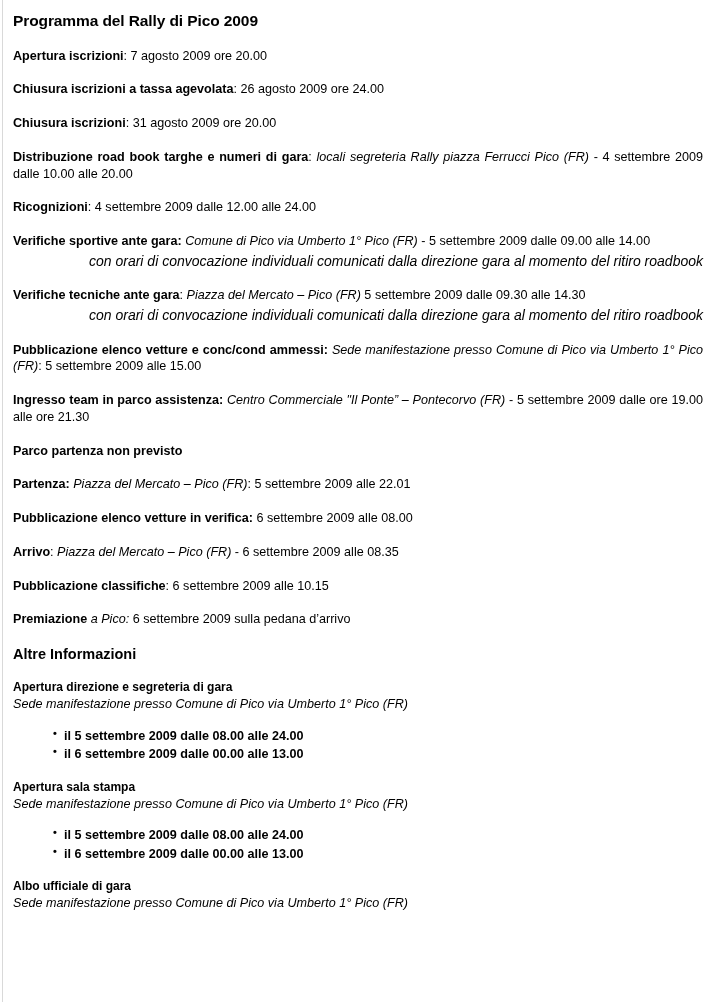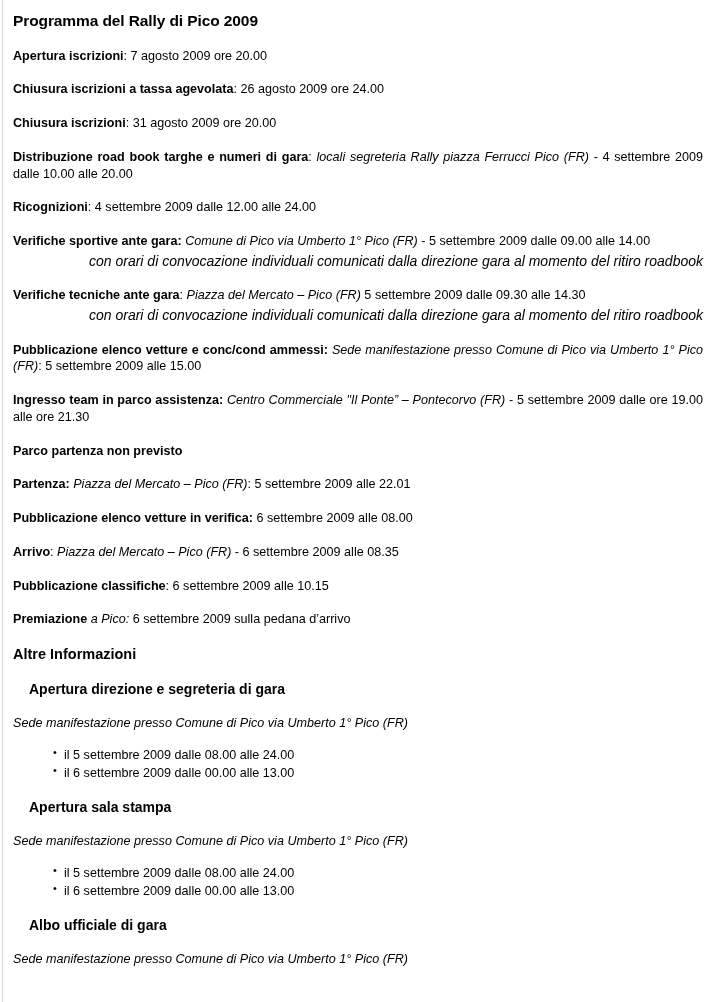--- a/index.html
+++ b/index.html
@@ -54,35 +54,36 @@
     line-height: 1.33;
     margin: 0 0 17px 0;
     font-style: italic;
     text-align: right;
     width: 690px;
   }
   .lbl { font-weight: bold; }
   .it  { font-style: italic; }
   .info-block { margin: 0 0 4px 0; }
   .info-head {
-    font-size: 14px;
+    font-size: 12px;
     font-weight: bold;
     line-height: 1.33;
-    margin: 16px;
+    margin: 0;
   }
   .info-sub {
     font-size: 12.6px;
     font-style: italic;
     line-height: 1.33;
     margin: 0;
   }
   ul.times {
     list-style: none;
     margin: 14px 0 16px 0;
     padding: 0 0 0 42px;
+    font-weight: bold;
   }
   ul.times li {
     font-size: 12.6px;
     line-height: 1.45;
     position: relative;
     padding-left: 9px;
   }
   ul.times li::before {
     content: "\2022";
     position: absolute;

